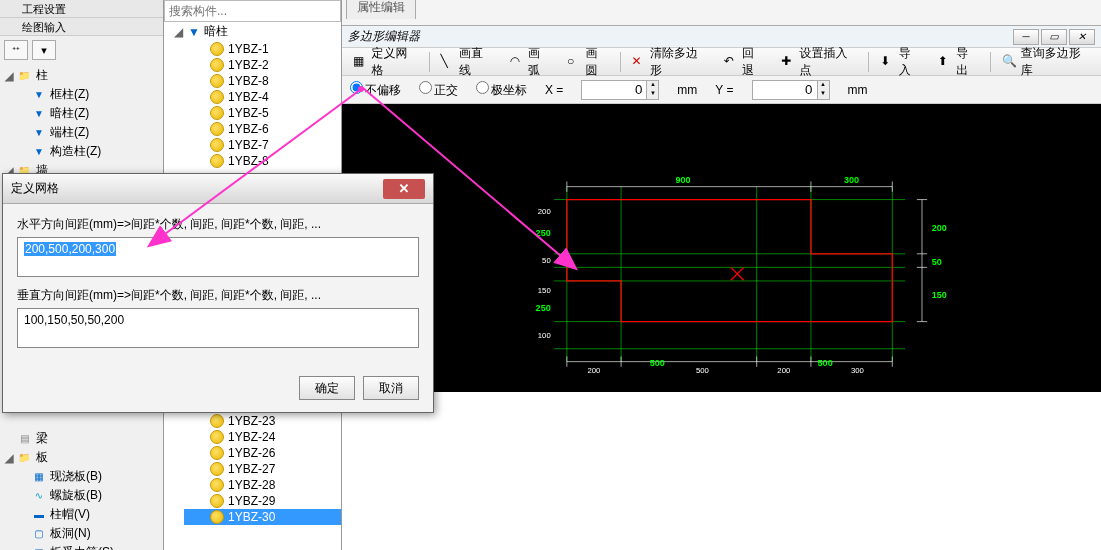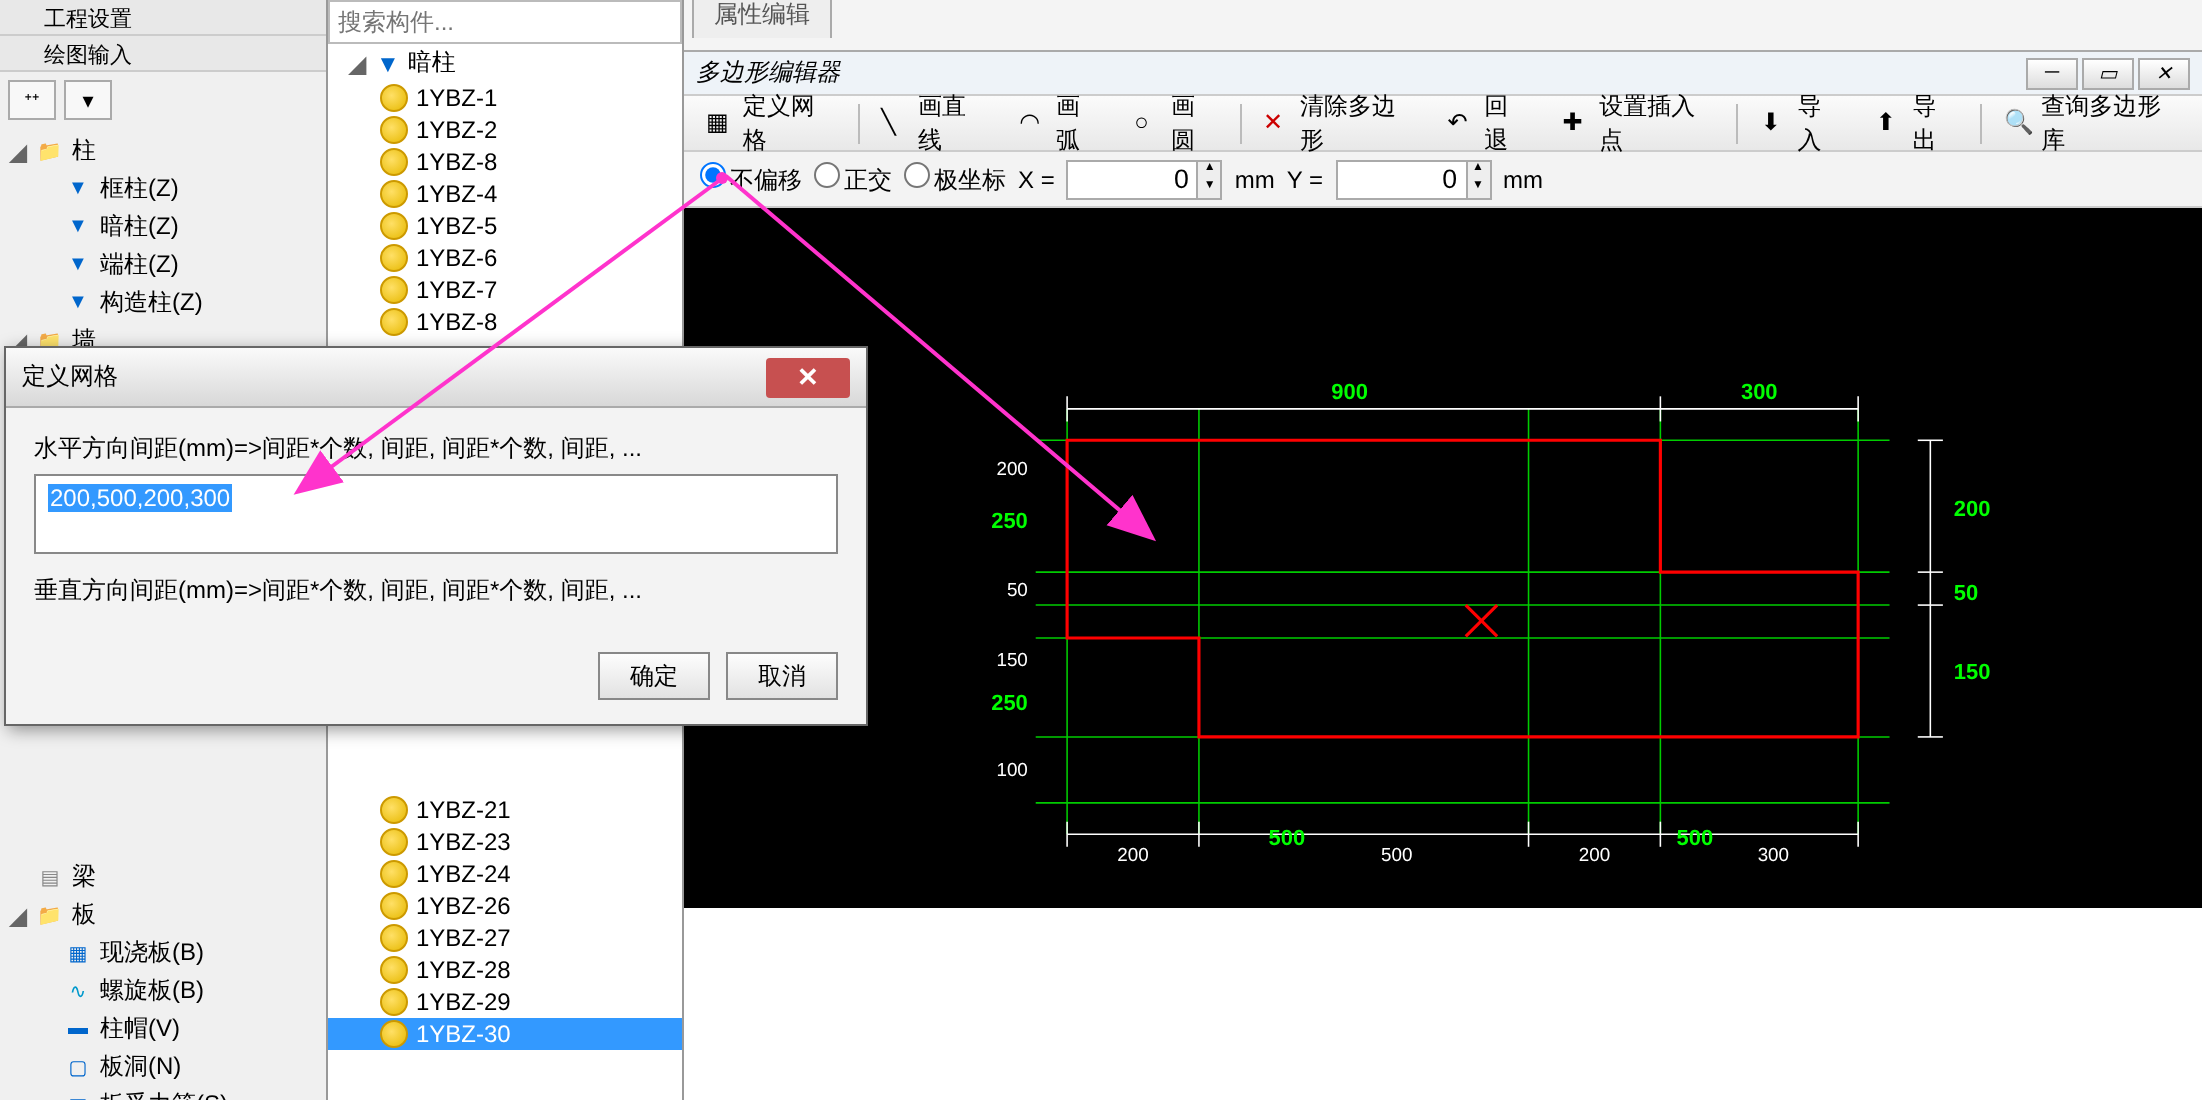--- a/index.html
+++ b/index.html
@@ -15,38 +15,38 @@
 .tree-item .ico { width: 14px; height: 14px; display:inline-flex;align-items:center;justify-content:center; font-size:10px; }
 .tree-item .lbl {}
 .indent1 { padding-left: 18px; }
 .indent2 { padding-left: 32px; }
 
 .mid-panel { position: absolute; left: 164px; top: 0; width: 178px; height: 550px; border-right: 1px solid #999; background: #fff; }
 .mid-panel input.search { width: 100%; height: 22px; border: 1px solid #bbb; padding: 2px 4px; font-size: 12px; color: #888; }
 .mid-list { }
 .mid-item { display:flex; align-items:center; padding: 1px 6px 1px 10px; gap:4px; font-size:12px; }
 .mid-item.group > .toggle { width:10px; color:#666; }
-.mid-item.sub { padding-left: 26px; }
+.mid-item.sub { padding-left: 26px; margin-left: 20px; }
 .mid-item .sun { width:14px; height:14px; border-radius:50%; background: radial-gradient(circle at 40% 40%, #ffe066, #e6b800); border:1px solid #cc9900; }
 .mid-item.selected { background:#3399ff; color:#fff; }
 
-.right-panel { position: absolute; left: 342px; top: 0; width: 759px; height: 454px; background:#15803d; }
+.right-panel { position: absolute; left: 342px; top: 0; width: 759px; height: 392px; background:#15803d; }
 .tab-bar { height: 26px; display:flex; align-items:flex-end; gap:2px; padding-left:4px; background:#f4f4f4; border-bottom:1px solid #aaa; }
 .tab { border:1px solid #aaa; border-bottom:none; padding:3px 10px; background:#f8f8f8; font-size:12px; border-radius:3px 3px 0 0; }
 .tab.inactive { background:#eee; color:#555; }
 .editor-title-row { height: 22px; border-bottom:1px solid #ccc; display:flex; align-items:center; padding:0 6px; background:#eef3f8;font-style:italic; }
 .editor-title-row .win-btns { margin-left:auto; display:flex; gap:2px; }
 .editor-title-row .win-btns span { width:26px; height:16px; border:1px solid #aaa; background:linear-gradient(#fff,#ddd); display:flex;align-items:center;justify-content:center;font-size:10px; }
 
 .toolbar1 { height: 28px; display:flex; align-items:center; gap:2px; padding:2px 4px; border-bottom:1px solid #ccc; background:linear-gradient(#fbfbfb,#e8e8e8); font-size:12px; }
 .toolbar1 .tbtn { display:flex;align-items:center;gap:3px; padding:2px 6px; border:1px solid transparent; }
 .toolbar1 .sep { width:1px; height:20px; background:#bbb; margin:0 2px; }
 .toolbar1 .ico { width:16px;height:16px;display:inline-block; }
 
-.toolbar2 { height: 28px; display:flex; align-items:center; gap:6px; padding:2px 8px; border-bottom:1px solid #ccc; background:#f3f3f3; font-size:12px; }
+.toolbar2 { height: 28px; display:flex; align-items:center; gap:18px; padding:2px 8px; border-bottom:1px solid #ccc; background:#f3f3f3; font-size:12px; }
 .toolbar2 input[type=radio] { margin-right:2px; }
 .toolbar2 .num-input { width:66px; height:20px; border:1px solid #aaa; text-align:right; padding-right:4px; }
 .spin-wrap { position:relative; display:flex; }
 .spin { width:12px; display:flex; flex-direction:column; border:1px solid #aaa; border-left:none; }
 .spin span { flex:1; font-size:6px; line-height:7px; text-align:center; background:#eee; }
 
 .canvas { position:absolute; left:0; top:104px; right:0; bottom:0; background:#000; }
 
 
 .dlg { position:absolute; left:2px; top:173px; width:432px; background:#f3f3f3; border:1px solid #666; box-shadow: 2px 2px 8px rgba(0,0,0,0.4); z-index:50; }
@@ -368,20 +368,21 @@
 
 <div class="dlg">
   <div class="dlg-tb">
     <span class="title">定义网格</span>
     <div class="close">✕</div>
   </div>
   <div class="dlg-body">
     <div class="dlg-label">水平方向间距(mm)=&gt;间距*个数, 间距, 间距*个数, 间距, ...</div>
     <div class="dlg-input"><span class="sel">200,500,200,300</span></div>
     <div class="dlg-label">垂直方向间距(mm)=&gt;间距*个数, 间距, 间距*个数, 间距, ...</div>
+    <div class="dlg-input"><span>100,150,50,50,200</span></div>
   </div>
   <div class="dlg-btns">
     <button>确定</button>
     <button>取消</button>
   </div>
 </div>
 
 <svg class="arrow-svg">
   <defs>
     <marker id="ah" markerWidth="12" markerHeight="12" refX="10" refY="5" orient="auto">

